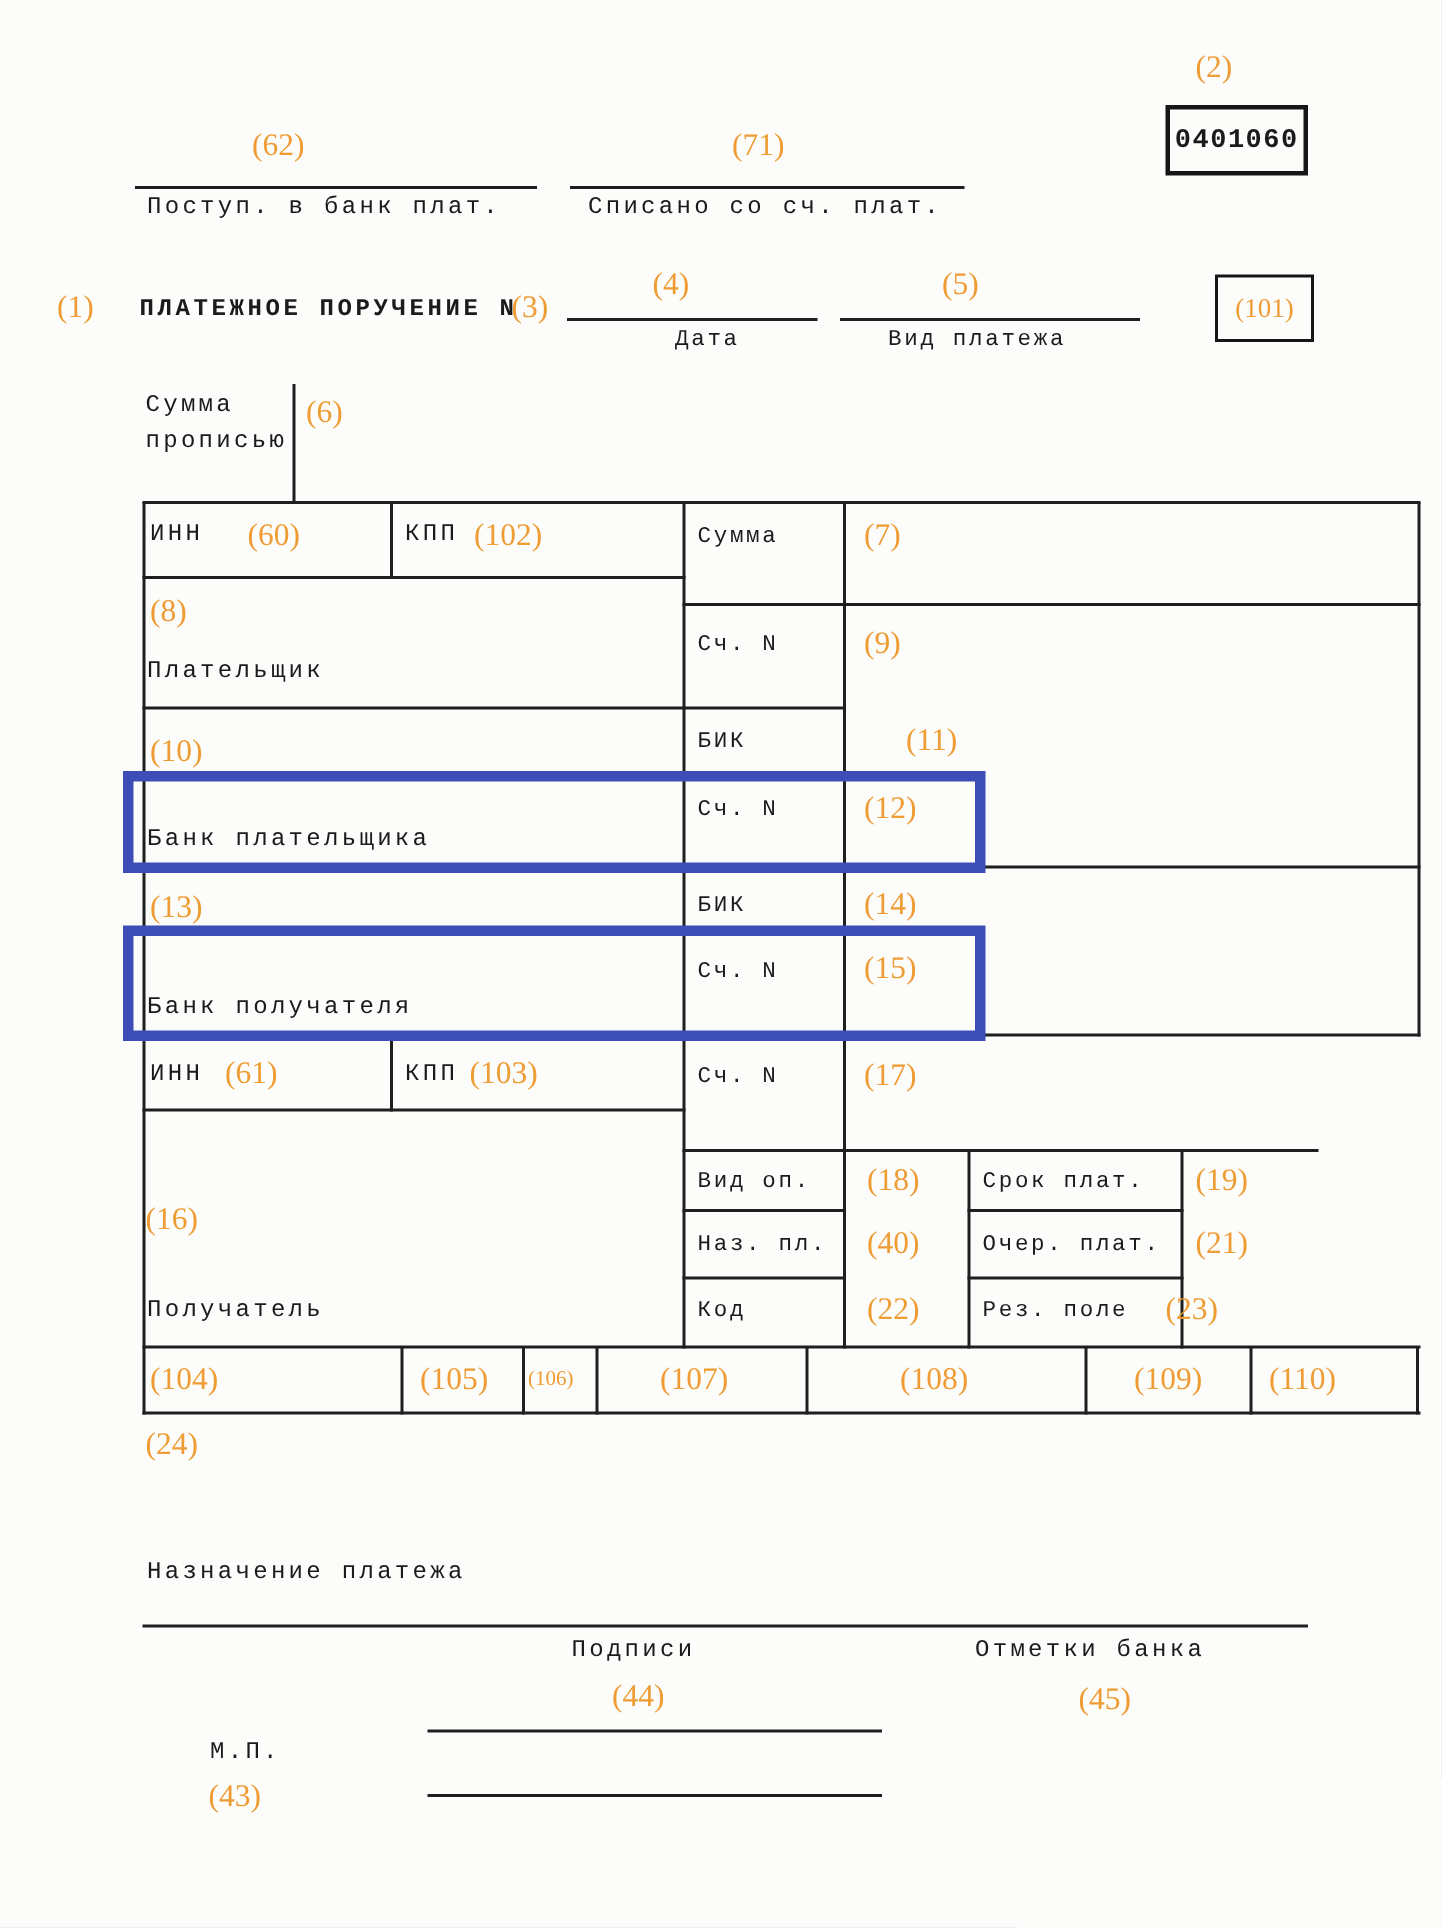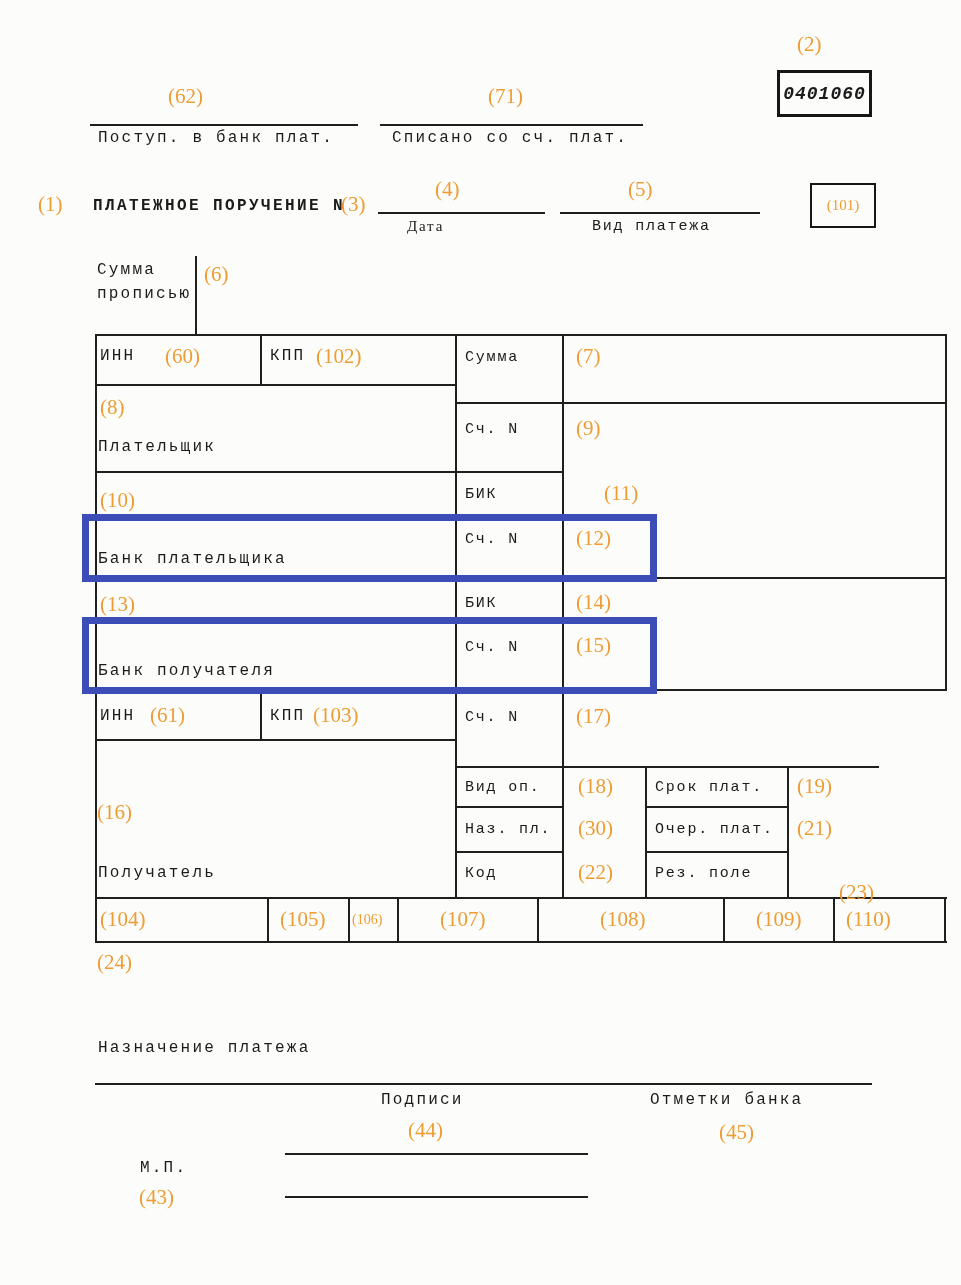--- a/index.html
+++ b/index.html
@@ -16,45 +16,45 @@
        display:flex;align-items:center;justify-content:center;}
   .hl{position:absolute;border:7px solid #3d4db7;box-sizing:border-box;background:transparent;}
 </style>
 </head>
 <body>
 
 <div id="page">
 
   <div class="num" style="left:797px;top:33px;">(2)</div>
   <div class="box" style="left:777px;top:70px;width:95px;height:47px;">
-    <span class="bold" style="font-size:18px;letter-spacing:1px;font-style:italic;">0401060</span>
+    <span class="bold" style="font-size:18px;letter-spacing:1px;">0401060</span>
   </div>
 
   <div class="num" style="left:168px;top:85px;">(62)</div>
   <div class="line" style="left:90px;top:124px;width:268px;height:2px;"></div>
   <div class="lbl" style="left:98px;top:129px;">Поступ. в банк плат.</div>
 
   <div class="num" style="left:488px;top:85px;">(71)</div>
   <div class="line" style="left:380px;top:124px;width:263px;height:2px;"></div>
   <div class="lbl" style="left:392px;top:129px;">Списано со сч. плат.</div>
 
   <div class="num" style="left:38px;top:193px;">(1)</div>
   <div class="lbl bold" style="left:93px;top:197px;letter-spacing:2.4px;">ПЛАТЕЖНОЕ ПОРУЧЕНИЕ N</div>
   <div class="num" style="left:341px;top:193px;">(3)</div>
 
   <div class="num" style="left:435px;top:178px;">(4)</div>
   <div class="line" style="left:378px;top:212px;width:167px;height:2px;"></div>
-  <div class="lbl sm" style="left:407px;top:218px;font-family:Liberation Serif, serif;">Дата</div>
+  <div class="lbl sm" style="left:450px;top:218px;">Дата</div>
 
   <div class="num" style="left:628px;top:178px;">(5)</div>
   <div class="line" style="left:560px;top:212px;width:200px;height:2px;"></div>
   <div class="lbl sm" style="left:592px;top:218px;">Вид платежа</div>
 
   <div class="box" style="left:810px;top:183px;width:66px;height:45px;border-width:2px;">
-    <span class="num" style="position:static;font-size:15px;">(101)</span>
+    <span class="num" style="position:static;font-size:18px;">(101)</span>
   </div>
 
   <div class="lbl" style="left:97px;top:261px;">Сумма</div>
   <div class="lbl" style="left:97px;top:285px;">прописью</div>
   <div class="line" style="left:195px;top:256px;width:2px;height:79px;"></div>
   <div class="num" style="left:204px;top:263px;">(6)</div>
 
   <div class="line" style="left:95px;top:334px;width:852px;height:2px;"></div>
   <div class="line" style="left:95px;top:384px;width:362px;height:2px;"></div>
   <div class="line" style="left:455px;top:402px;width:492px;height:2px;"></div>
@@ -125,28 +125,28 @@
   <div class="num" style="left:576px;top:705px;">(17)</div>
 
   <div class="num" style="left:97px;top:756px;margin-top:45px;">(16)</div>
 
   <div class="lbl sm" style="left:465px;top:779px;">Вид оп.</div>
   <div class="num" style="left:578px;top:775px;">(18)</div>
   <div class="lbl sm" style="left:655px;top:779px;">Срок плат.</div>
   <div class="num" style="left:797px;top:775px;">(19)</div>
 
   <div class="lbl sm" style="left:465px;top:821px;">Наз. пл.</div>
-  <div class="num" style="left:578px;top:817px;">(30)</div>
+  <div class="num" style="left:578px;top:817px;">(40)</div>
   <div class="lbl sm" style="left:655px;top:821px;">Очер. плат.</div>
   <div class="num" style="left:797px;top:817px;">(21)</div>
 
   <div class="lbl sm" style="left:465px;top:865px;">Код</div>
   <div class="num" style="left:578px;top:861px;">(22)</div>
   <div class="lbl sm" style="left:655px;top:865px;">Рез. поле</div>
-  <div class="num" style="left:839px;top:861px;margin-top:20px;">(23)</div>
+  <div class="num" style="left:777px;top:861px;">(23)</div>
 
   <div class="lbl" style="left:98px;top:864px;">Получатель</div>
 
   <div class="num" style="left:100px;top:908px;">(104)</div>
   <div class="num" style="left:280px;top:908px;">(105)</div>
   <div class="num num-sm" style="left:352px;top:913px;">(106)</div>
   <div class="num" style="left:440px;top:908px;">(107)</div>
   <div class="num" style="left:600px;top:908px;">(108)</div>
   <div class="num" style="left:756px;top:908px;">(109)</div>
   <div class="num" style="left:846px;top:908px;">(110)</div>

